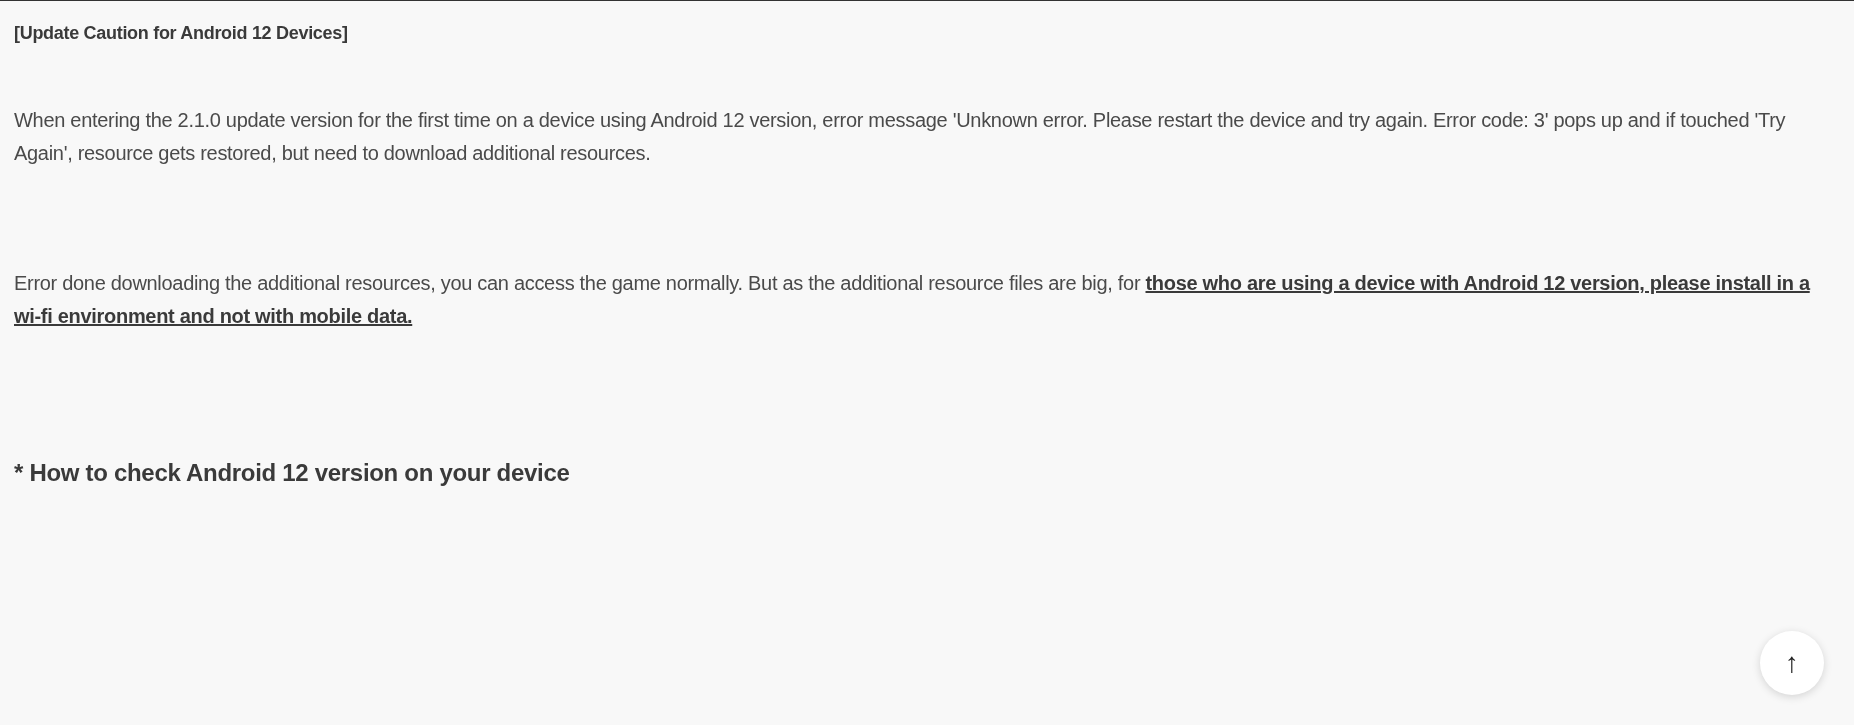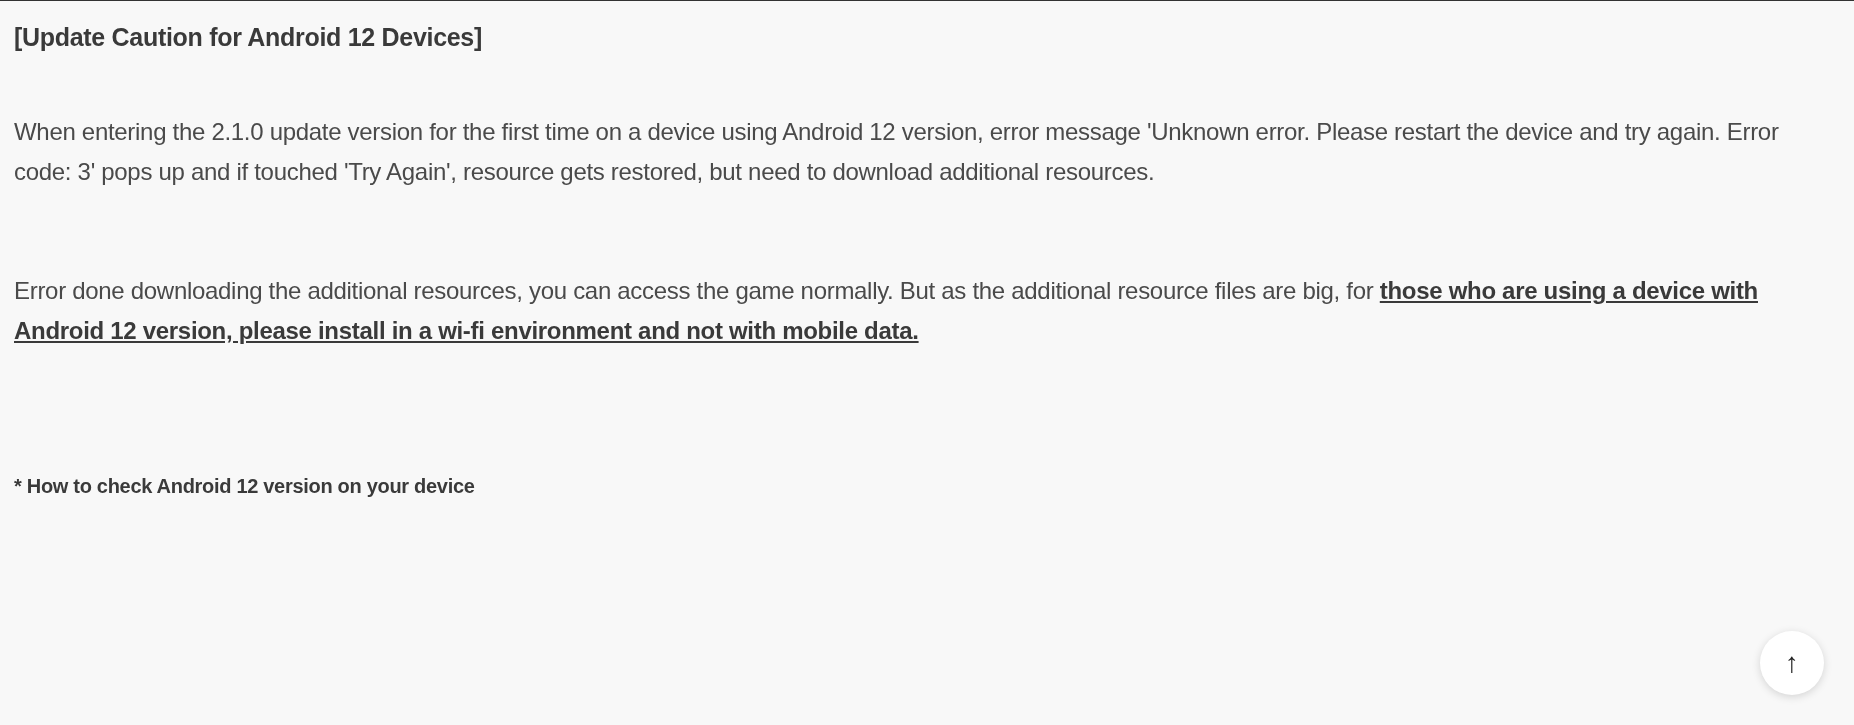--- a/index.html
+++ b/index.html
@@ -19,35 +19,36 @@
     }
     .divider {
       width: 100%;
       height: 1px;
       background-color: #333;
     }
     .content {
       padding: 22px 14px 0 14px;
     }
     .heading {
-      font-size: 25px;
+      font-size: 18px;
       font-weight: bold;
       color: #3a3a3a;
       letter-spacing: -0.3px;
       margin-bottom: 60px;
     }
     .paragraph {
-      font-size: 24px;
+      font-size: 20px;
       line-height: 1.65;
       color: #4a4a4a;
       letter-spacing: -0.3px;
       margin-bottom: 40px;
+      margin-top: 17px;
     }
     .paragraph-tight {
-      font-size: 20px;
+      font-size: 24px;
       line-height: 1.65;
       color: #4a4a4a;
       letter-spacing: -0.3px;
       margin-bottom: 0;
     }
     .bold-underline {
       font-weight: bold;
       text-decoration: underline;
       color: #3a3a3a;
     }

